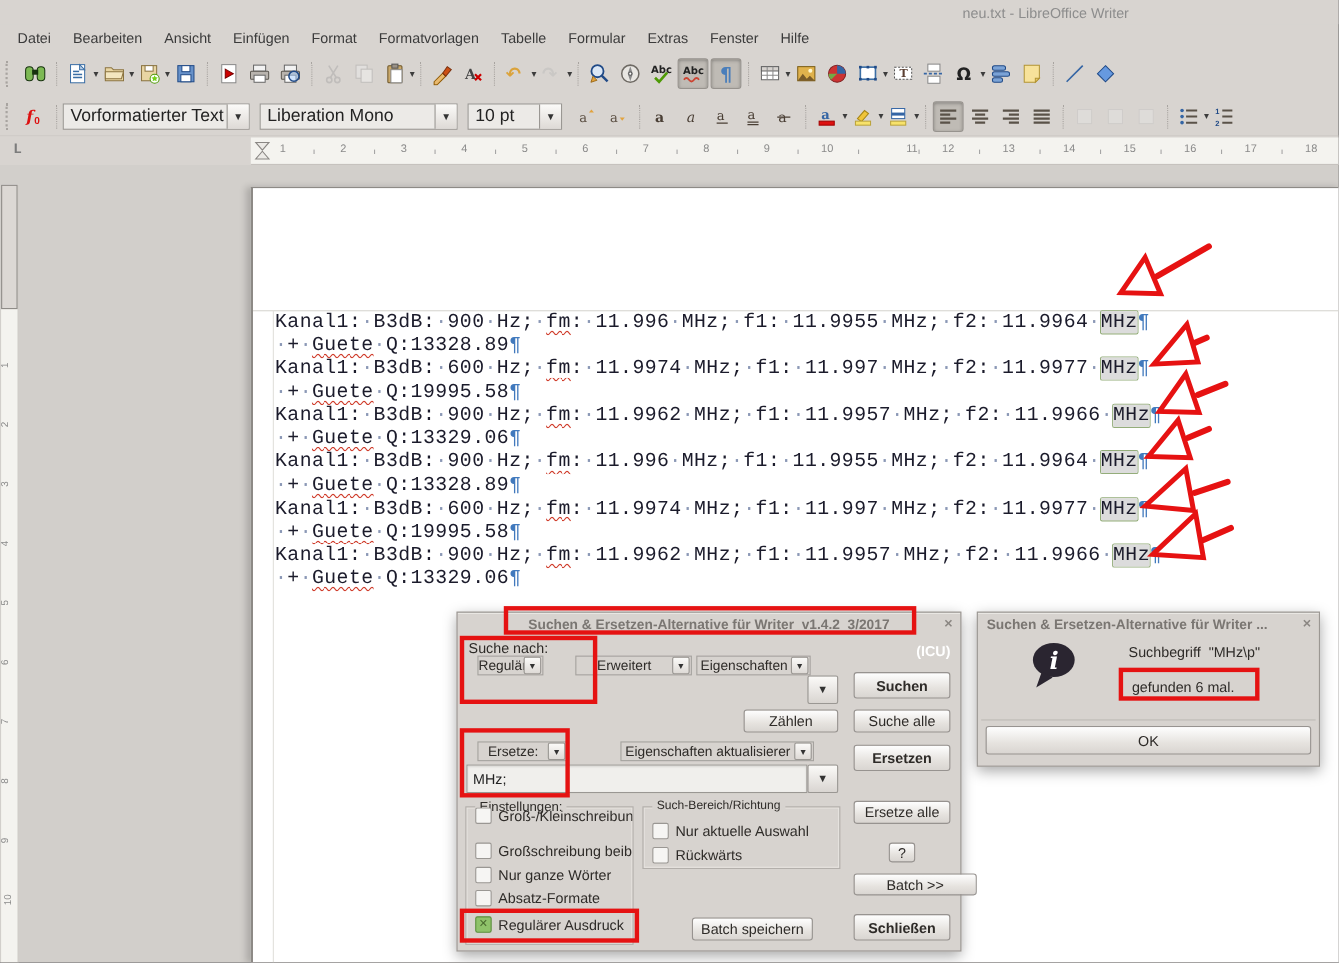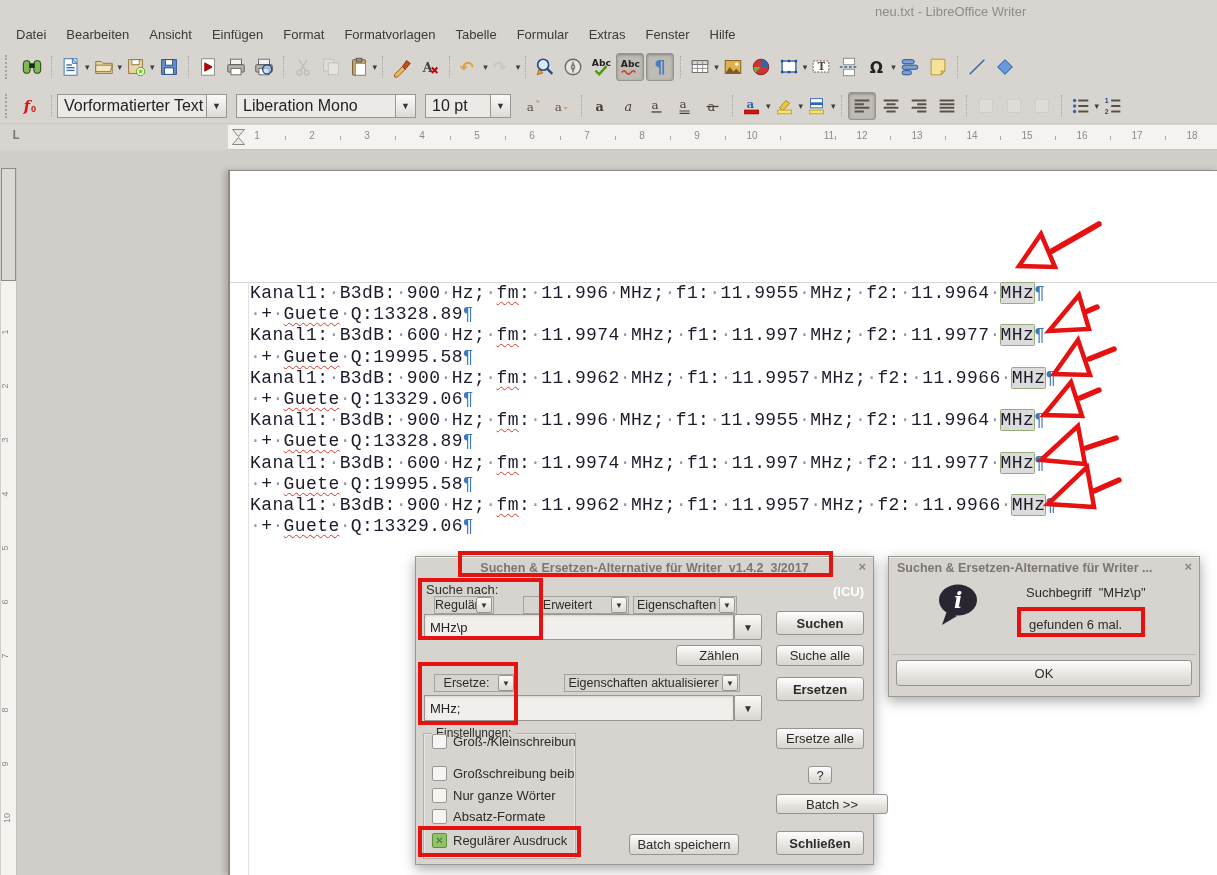--- a/index.html
+++ b/index.html
@@ -722,23 +722,20 @@
     </div>
     <div class="mini-combo" style="left:107px;top:39px;width:106px">
       <span class="mc-label">Erweitert</span>
       <span class="mc-btn">▼</span>
     </div>
     <div class="mini-combo" style="left:217px;top:39px;width:104px">
       <span class="mc-label">Eigenschaften</span>
       <span class="mc-btn">▼</span>
     </div>
 
-    <div class="field" style="left:8px;top:57px;width:310px">
-      <span>MHz\p</span>
-    </div>
     <div class="drop-btn" style="left:318px;top:57px">▼</div>
 
     <div class="btn primary" style="left:360px;top:54px;width:88px;height:24px">Suchen</div>
     <div class="btn" style="left:260px;top:88px;width:86px;height:21px">Zählen</div>
     <div class="btn" style="left:360px;top:88px;width:88px;height:21px">Suche alle</div>
 
     <div class="mini-combo" style="left:18px;top:117px;width:82px">
       <span class="mc-label">Ersetze:</span>
       <span class="mc-btn">▼</span>
     </div>
@@ -774,20 +771,33 @@
             <span class="ckbox"></span>
             <span class="ck-label">Absatz-Formate</span>
           </div>
           <div class="ck-row" style="top: 99px;">
             <span class="ckbox checked">✕</span>
             <span class="ck-label">Regulärer Ausdruck</span>
           </div>
         </div>
     </div>
 
+    <div class="group" style="left:168px;top:176px;width:180px;height:57px">
+      <span class="group-label small">Such-Bereich/Richtung</span>
+      <div id="scopeChecks" style="position:absolute;left:0;top:0;right:0;bottom:0;">
+          <div class="ck-row" style="top: 14px;">
+            <span class="ckbox"></span>
+            <span class="ck-label">Nur aktuelle Auswahl</span>
+          </div>
+          <div class="ck-row" style="top: 36px;">
+            <span class="ckbox"></span>
+            <span class="ck-label">Rückwärts</span>
+          </div>
+        </div>
+    </div>
 
     <div class="btn" style="left:392px;top:209px;width:24px;height:18px">?</div>
     <div class="btn" style="left:360px;top:237px;width:112px;height:20px">Batch &gt;&gt;</div>
     <div class="btn" style="left:213px;top:277px;width:110px;height:21px">Batch speichern</div>
     <div class="btn primary" style="left:360px;top:274px;width:88px;height:24px">Schließen</div>
   </div>
 
   <div class="dlg" style="left:888px;top:556px;width:310px;height:139px">
     <div class="dlg-titlebar">
       <span class="dlg-title left">Suchen &amp; Ersetzen-Alternative für Writer ...</span>

